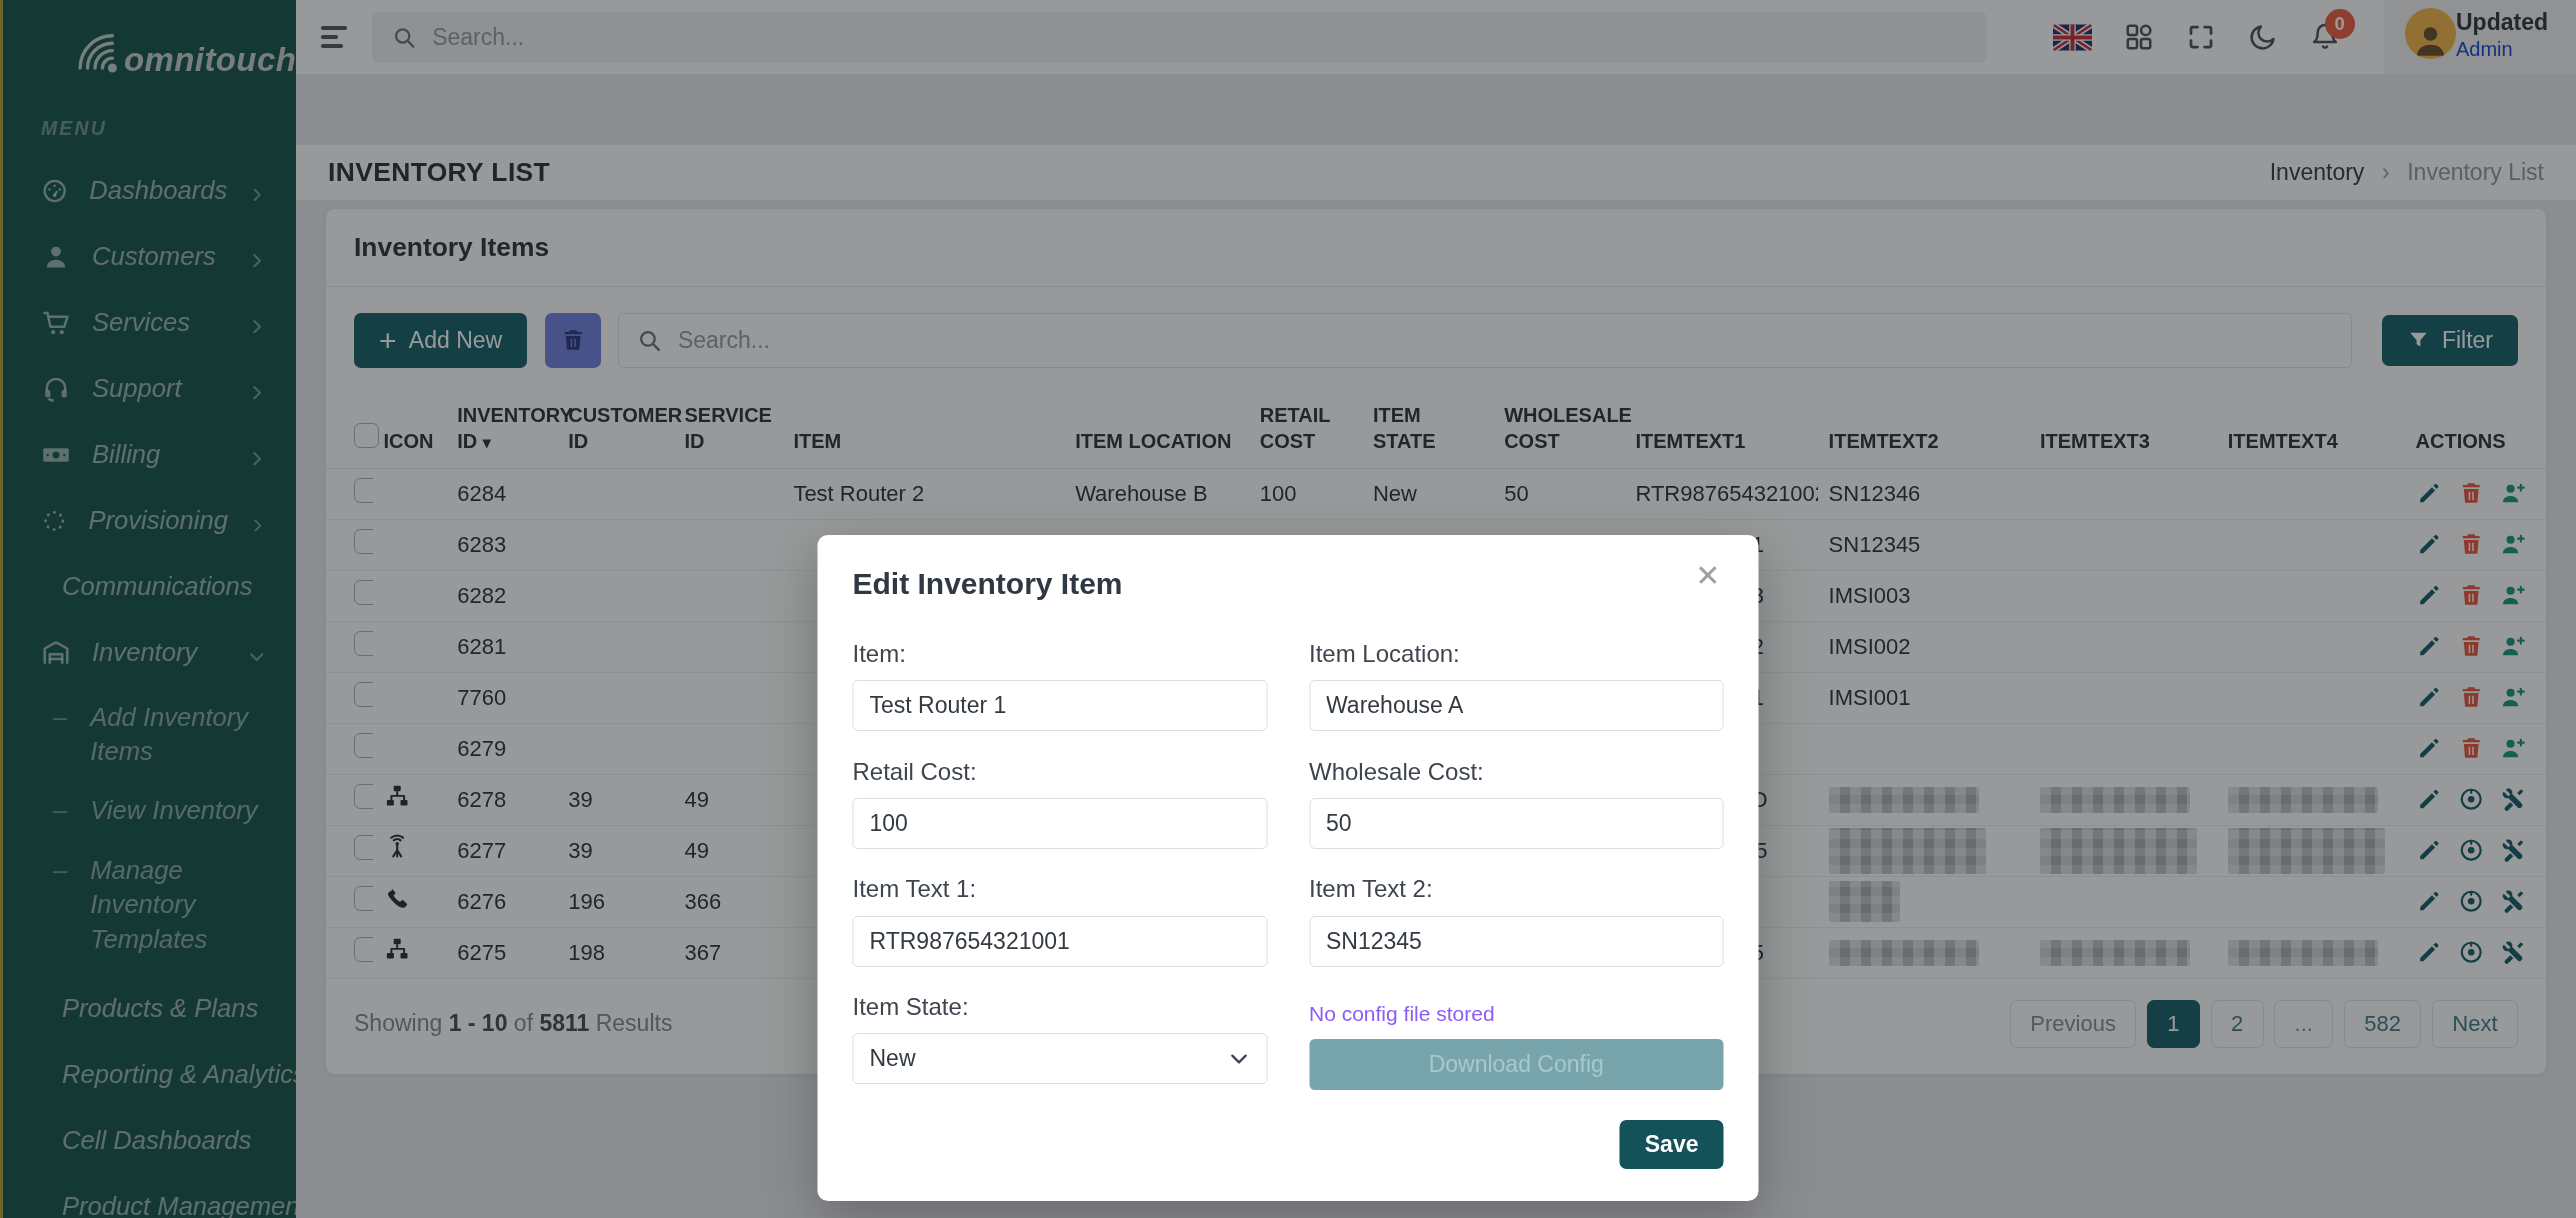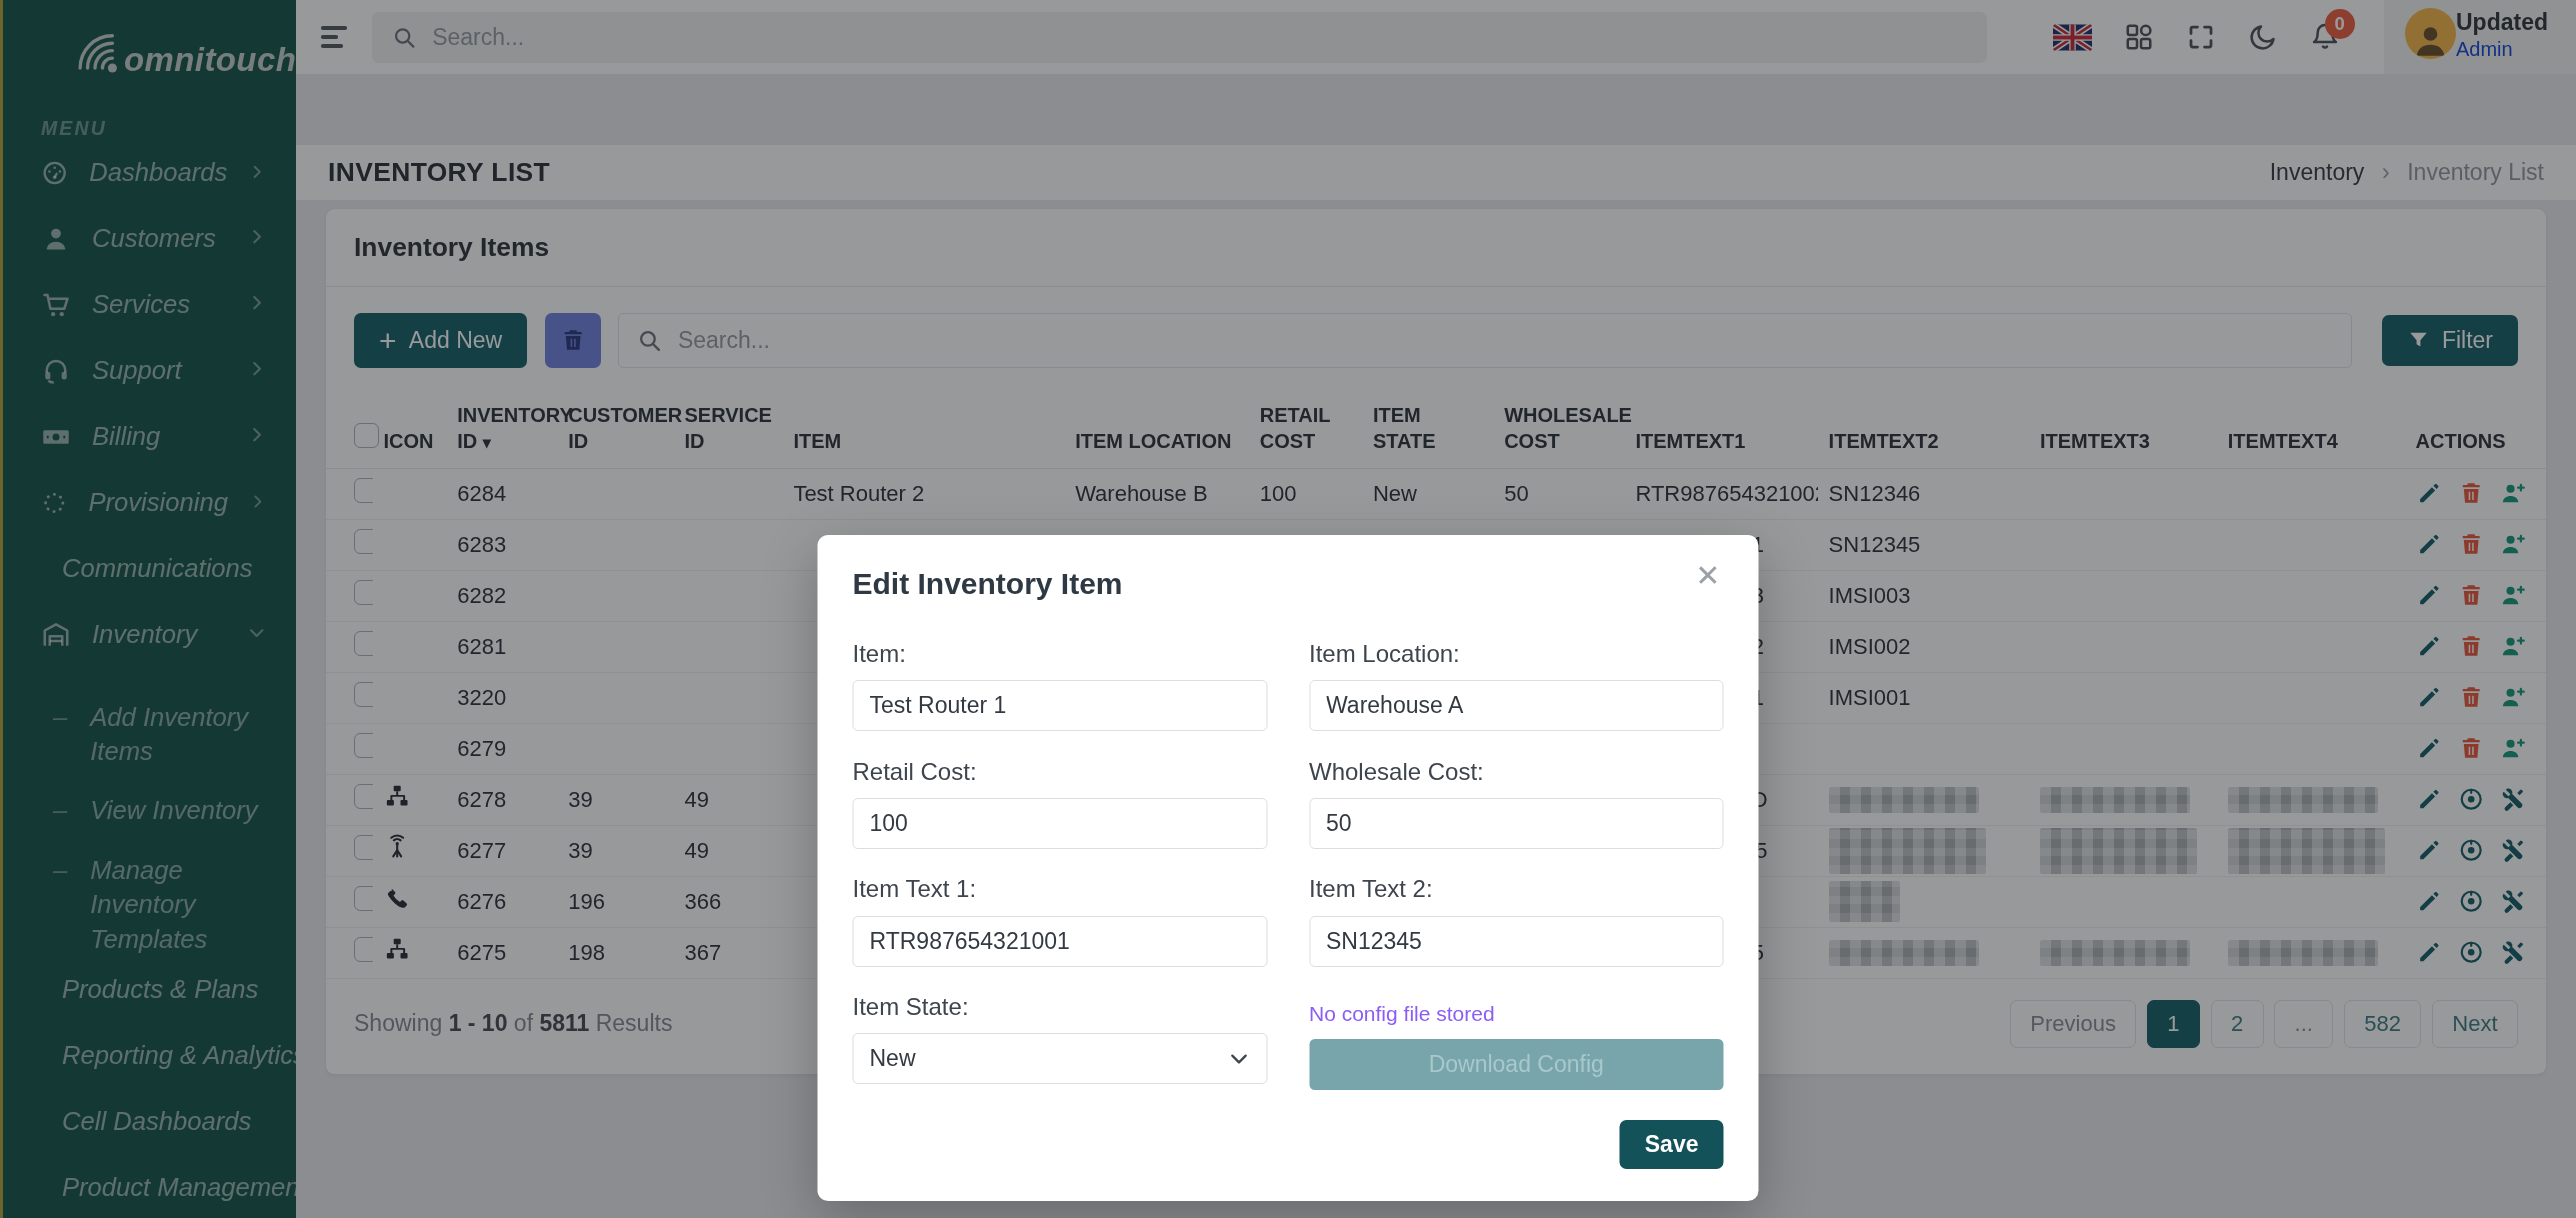--- a/index.html
+++ b/index.html
@@ -15,21 +15,21 @@
   .layout { display:flex; width:100%; height:100%; }
 
   
   .sidebar { width:296px; min-width:296px; background:#1c5b52; padding-top:2px; overflow:hidden; position:relative;font-style:italic; }
   .sidebar::before { content:''; position:absolute; left:0; top:0; width:2.6px; height:100%; background:#b3a63e; }
   .logo { display:flex; align-items:flex-end; padding:5.3px 8.8px 0 71px; height:76px; color:#c6d0cd; cursor:pointer; }
   .logo svg { width:53px; height:53px; }
   .logo-text { font-size:33px; font-weight:600; letter-spacing:0.4px; line-height:1; transform:translateY(-1.8px); }
   .menu-label { padding:39px 0 0 41px; font-size:19.4px; font-weight:700; letter-spacing:2.2px; color:rgba(255,255,255,.38); }
   #side-menu { list-style:none; margin:17.6px 0 0; padding:0; }
-  #side-menu li.item { display:flex; align-items:flex-start; gap:21px; height:66px; padding:0 30px 0 41px; font-size:25.6px; color:rgba(255,255,255,.56); cursor:pointer; }
+  #side-menu li.item { display:flex; align-items:center; gap:21px; height:66px; padding:0 30px 0 41px; font-size:25.6px; color:rgba(255,255,255,.56); cursor:pointer; }
   .s-icn { width:30px; height:30px; color:rgba(255,255,255,.56); }
   #side-menu .lbl { flex:1; white-space:nowrap; }
   .chev { width:19.4px; height:19.4px; opacity:.75; }
   .chev.down svg { transform:rotate(90deg); }
   ul.sub { list-style:none; margin:0; padding:1.8px 0 7px; }
   ul.sub li { display:flex; gap:23px; align-items:flex-start; padding:12.3px 26.4px 12.3px 53px; font-size:25.6px; color:rgba(255,255,255,.5); line-height:1.35; cursor:pointer; }
   ul.sub .dash { opacity:.75; }
 
   
   .main { flex:1; display:flex; flex-direction:column; background:#e9ebee; min-width:0; }
@@ -624,21 +624,21 @@
                         <path d="M2.6 20.2c.3-3.7 3.2-5.7 7-5.7s6.7 2 7 5.7z"></path>
                         <path d="M16.4 7h5.2M19 4.4v5.2" stroke="currentColor" stroke-width="2" stroke-linecap="round" fill="none"></path>
                       </svg>
                     </span>
                   </span>
                 </td>
               </tr>
               <tr>
                 <td><span class="cb"></span></td>
                 <td></td>
-                <td>3220</td>
+                <td>7760</td>
                 <td></td>
                 <td></td>
                 <td></td>
                 <td></td>
                 <td></td>
                 <td></td>
                 <td></td>
                 <td><span class="frag">01</span></td>
                 <td>IMSI001</td>
                 <td></td>

